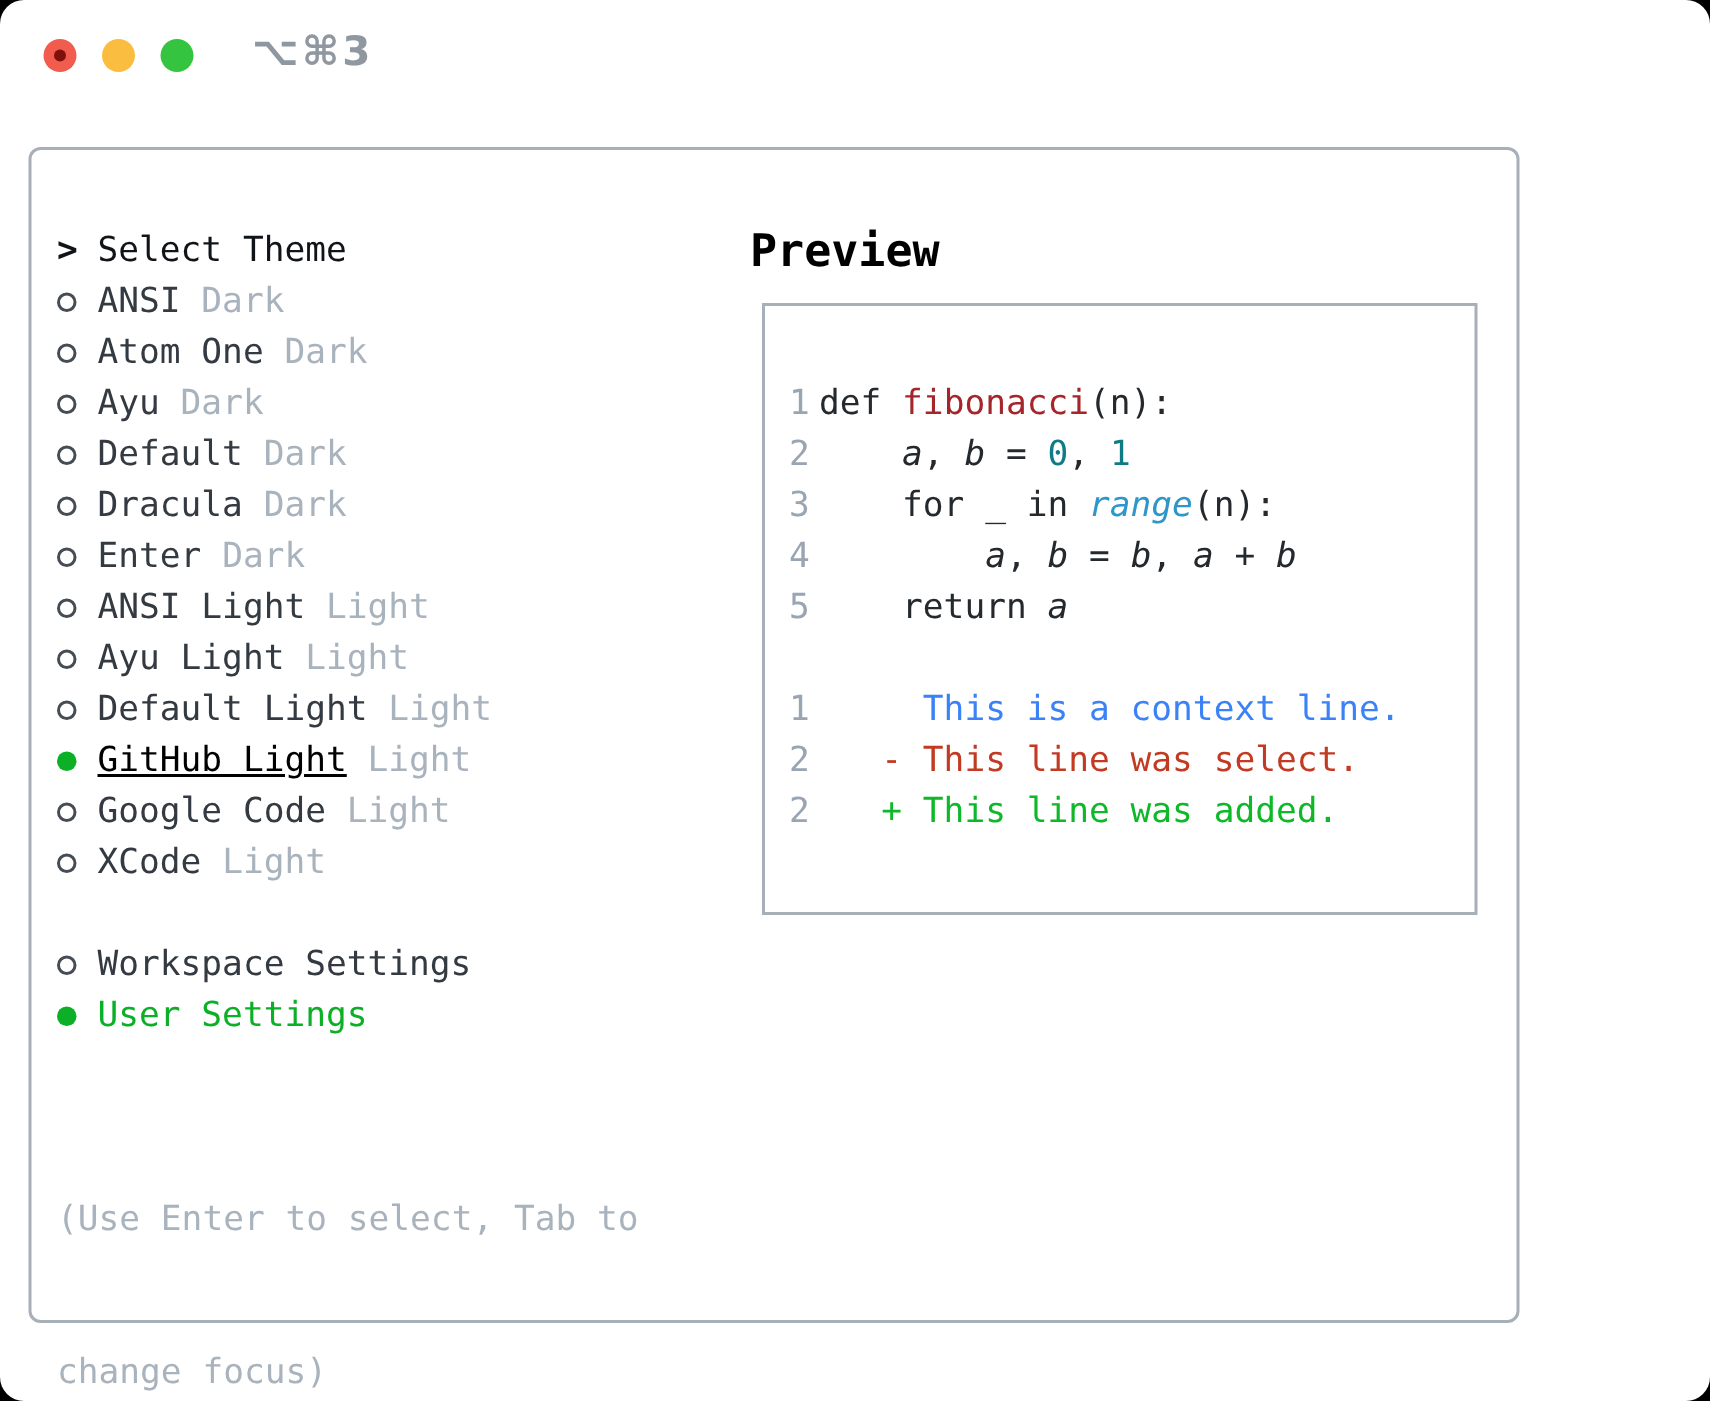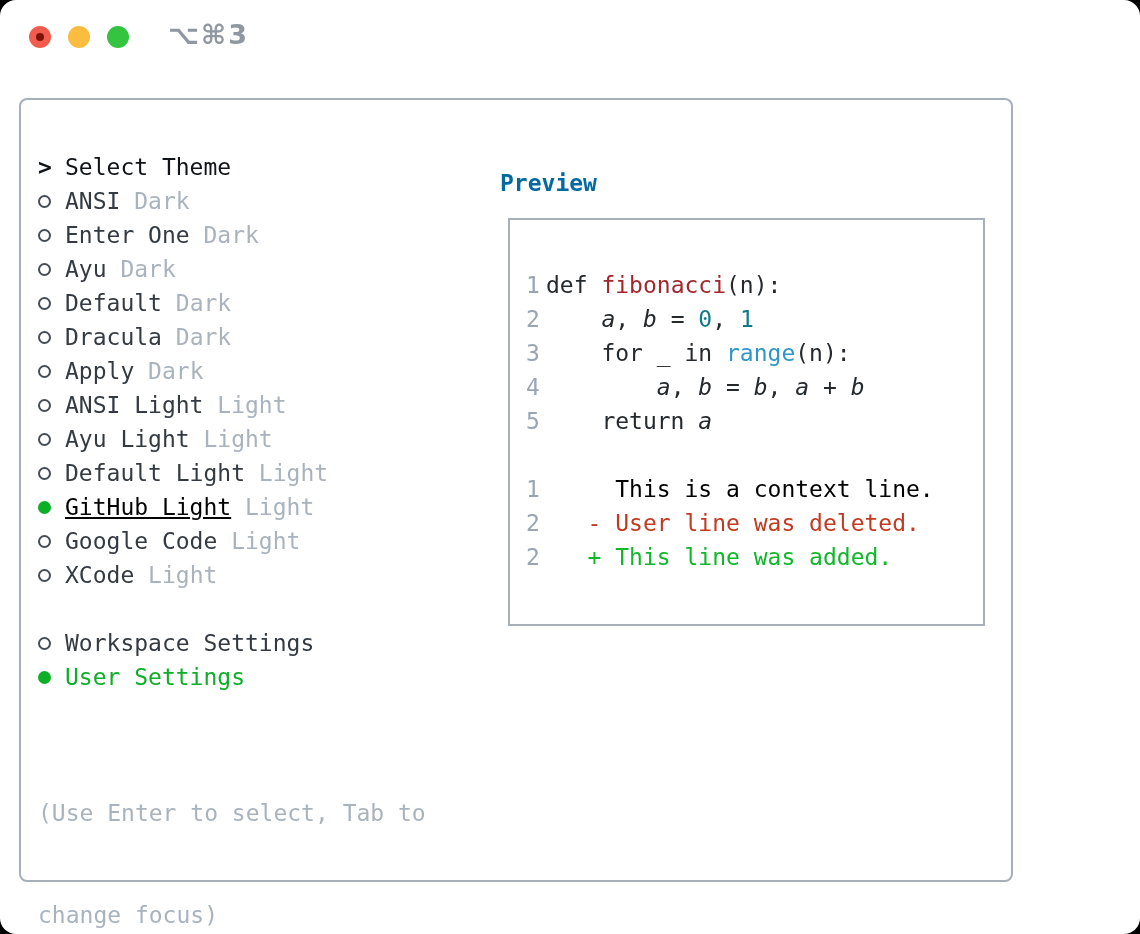--- a/index.html
+++ b/index.html
@@ -43,34 +43,34 @@
   .section-header { font-weight:normal; color:#101418; }
   .plain-header { color:#101418; }
   .theme-name { color:#333a41; }
   .theme-row.selected .theme-name { color:#000000;text-decoration:underline; }
   .apply-row.selected .apply-label { color:#0bb027; }
   .tag { color:#a9b3bd; margin-left:1ch; }
   .apply-block { margin-top:34px; }
   .hint { margin-top:34px; font-size:23px; line-height:34px; color:#a9b3bd; white-space:pre; }
 
   
-  .preview-header { height:34px; display:flex; align-items:center; font-size:23px; font-weight:bold; color:#0369a1;margin-top:16px; }
+  .preview-header { height:34px; display:flex; align-items:center; font-size:30px; font-weight:bold; color:#000000; }
   .preview-box {
     margin:18px 0 0 8px; width:477px; height:408px; box-sizing:border-box;
     border:2px solid #a7afb9; padding:48px 0 0 16px; overflow:hidden; background:#fff;
   }
   .cl { display:flex; height:34px; align-items:center; font-size:23px; white-space:pre; }
   .ln { display:inline-block; width:20px; flex:none; color:#9aa5b4; }
   .code { color:#24292e; }
   .tok-plain   { color:#24292e;margin-top:21px; }
   .tok-func    { color:#a4262b; }
   .tok-num     { color:#0f7b87; }
-  .tok-builtin { color:#2e96c9; }
+  .tok-builtin { color:#2e96c9;font-style:italic; }
   .tok-var     { color:#24292e; font-style:italic; }
-  .tok-context { color:#000000; }
+  .tok-context { color:#3b82f6; }
   .tok-deleted { color:#c23a21; }
   .tok-added   { color:#0eb829; }
 </style>
 </head>
 <body>
 
 <div class="screen">
 
   <div class="titlebar">
     <span class="light light-close">
@@ -84,25 +84,25 @@
   <div class="panel">
 
     <div class="left-col">
       <div class="row">
         <span class="caret">&gt;</span>
         <span class="section-header">Select Theme</span>
       </div>
 
       <div>
           <div class="row theme-row"><span class="marker"></span><span class="theme-name">ANSI</span><span class="tag">Dark</span></div>
-          <div class="row theme-row"><span class="marker"></span><span class="theme-name">Enter One</span><span class="tag">Dark</span></div>
+          <div class="row theme-row"><span class="marker"></span><span class="theme-name">Atom One</span><span class="tag">Dark</span></div>
           <div class="row theme-row"><span class="marker"></span><span class="theme-name">Ayu</span><span class="tag">Dark</span></div>
           <div class="row theme-row"><span class="marker"></span><span class="theme-name">Default</span><span class="tag">Dark</span></div>
           <div class="row theme-row"><span class="marker"></span><span class="theme-name">Dracula</span><span class="tag">Dark</span></div>
-          <div class="row theme-row"><span class="marker"></span><span class="theme-name">Apply</span><span class="tag">Dark</span></div>
+          <div class="row theme-row"><span class="marker"></span><span class="theme-name">Enter</span><span class="tag">Dark</span></div>
           <div class="row theme-row"><span class="marker"></span><span class="theme-name">ANSI Light</span><span class="tag">Light</span></div>
           <div class="row theme-row"><span class="marker"></span><span class="theme-name">Ayu Light</span><span class="tag">Light</span></div>
           <div class="row theme-row"><span class="marker"></span><span class="theme-name">Default Light</span><span class="tag">Light</span></div>
           <div class="row theme-row selected"><span class="marker filled"></span><span class="theme-name">GitHub Light</span><span class="tag">Light</span></div>
           <div class="row theme-row"><span class="marker"></span><span class="theme-name">Google Code</span><span class="tag">Light</span></div>
           <div class="row theme-row"><span class="marker"></span><span class="theme-name">XCode</span><span class="tag">Light</span></div>
         </div>
 
       <div class="apply-block">
         <div>
@@ -121,20 +121,20 @@
       <div class="preview-header">Preview</div>
       <div class="preview-box">
         <div>
             <div class="cl"><span class="ln">1</span><span class="code"><span class="tok-plain">def </span><span class="tok-func">fibonacci</span><span class="tok-plain">(n):</span></span></div>
             <div class="cl"><span class="ln">2</span><span class="code"><span class="tok-plain">    </span><span class="tok-var">a</span><span class="tok-plain">, </span><span class="tok-var">b</span><span class="tok-plain"> = </span><span class="tok-num">0</span><span class="tok-plain">, </span><span class="tok-num">1</span></span></div>
             <div class="cl"><span class="ln">3</span><span class="code"><span class="tok-plain">    for _ in </span><span class="tok-builtin">range</span><span class="tok-plain">(n):</span></span></div>
             <div class="cl"><span class="ln">4</span><span class="code"><span class="tok-plain">        </span><span class="tok-var">a</span><span class="tok-plain">, </span><span class="tok-var">b</span><span class="tok-plain"> = </span><span class="tok-var">b</span><span class="tok-plain">, </span><span class="tok-var">a</span><span class="tok-plain"> + </span><span class="tok-var">b</span></span></div>
             <div class="cl"><span class="ln">5</span><span class="code"><span class="tok-plain">    return </span><span class="tok-var">a</span></span></div>
             <div class="cl"><span class="ln"></span><span class="code"></span></div>
             <div class="cl"><span class="ln">1</span><span class="code"><span class="tok-context">     This is a context line.</span></span></div>
-            <div class="cl"><span class="ln">2</span><span class="code"><span class="tok-deleted">   - User line was deleted.</span></span></div>
+            <div class="cl"><span class="ln">2</span><span class="code"><span class="tok-deleted">   - This line was select.</span></span></div>
             <div class="cl"><span class="ln">2</span><span class="code"><span class="tok-added">   + This line was added.</span></span></div>
           </div>
       </div>
     </div>
 
   </div>
 </div>
 
 </body></html>

